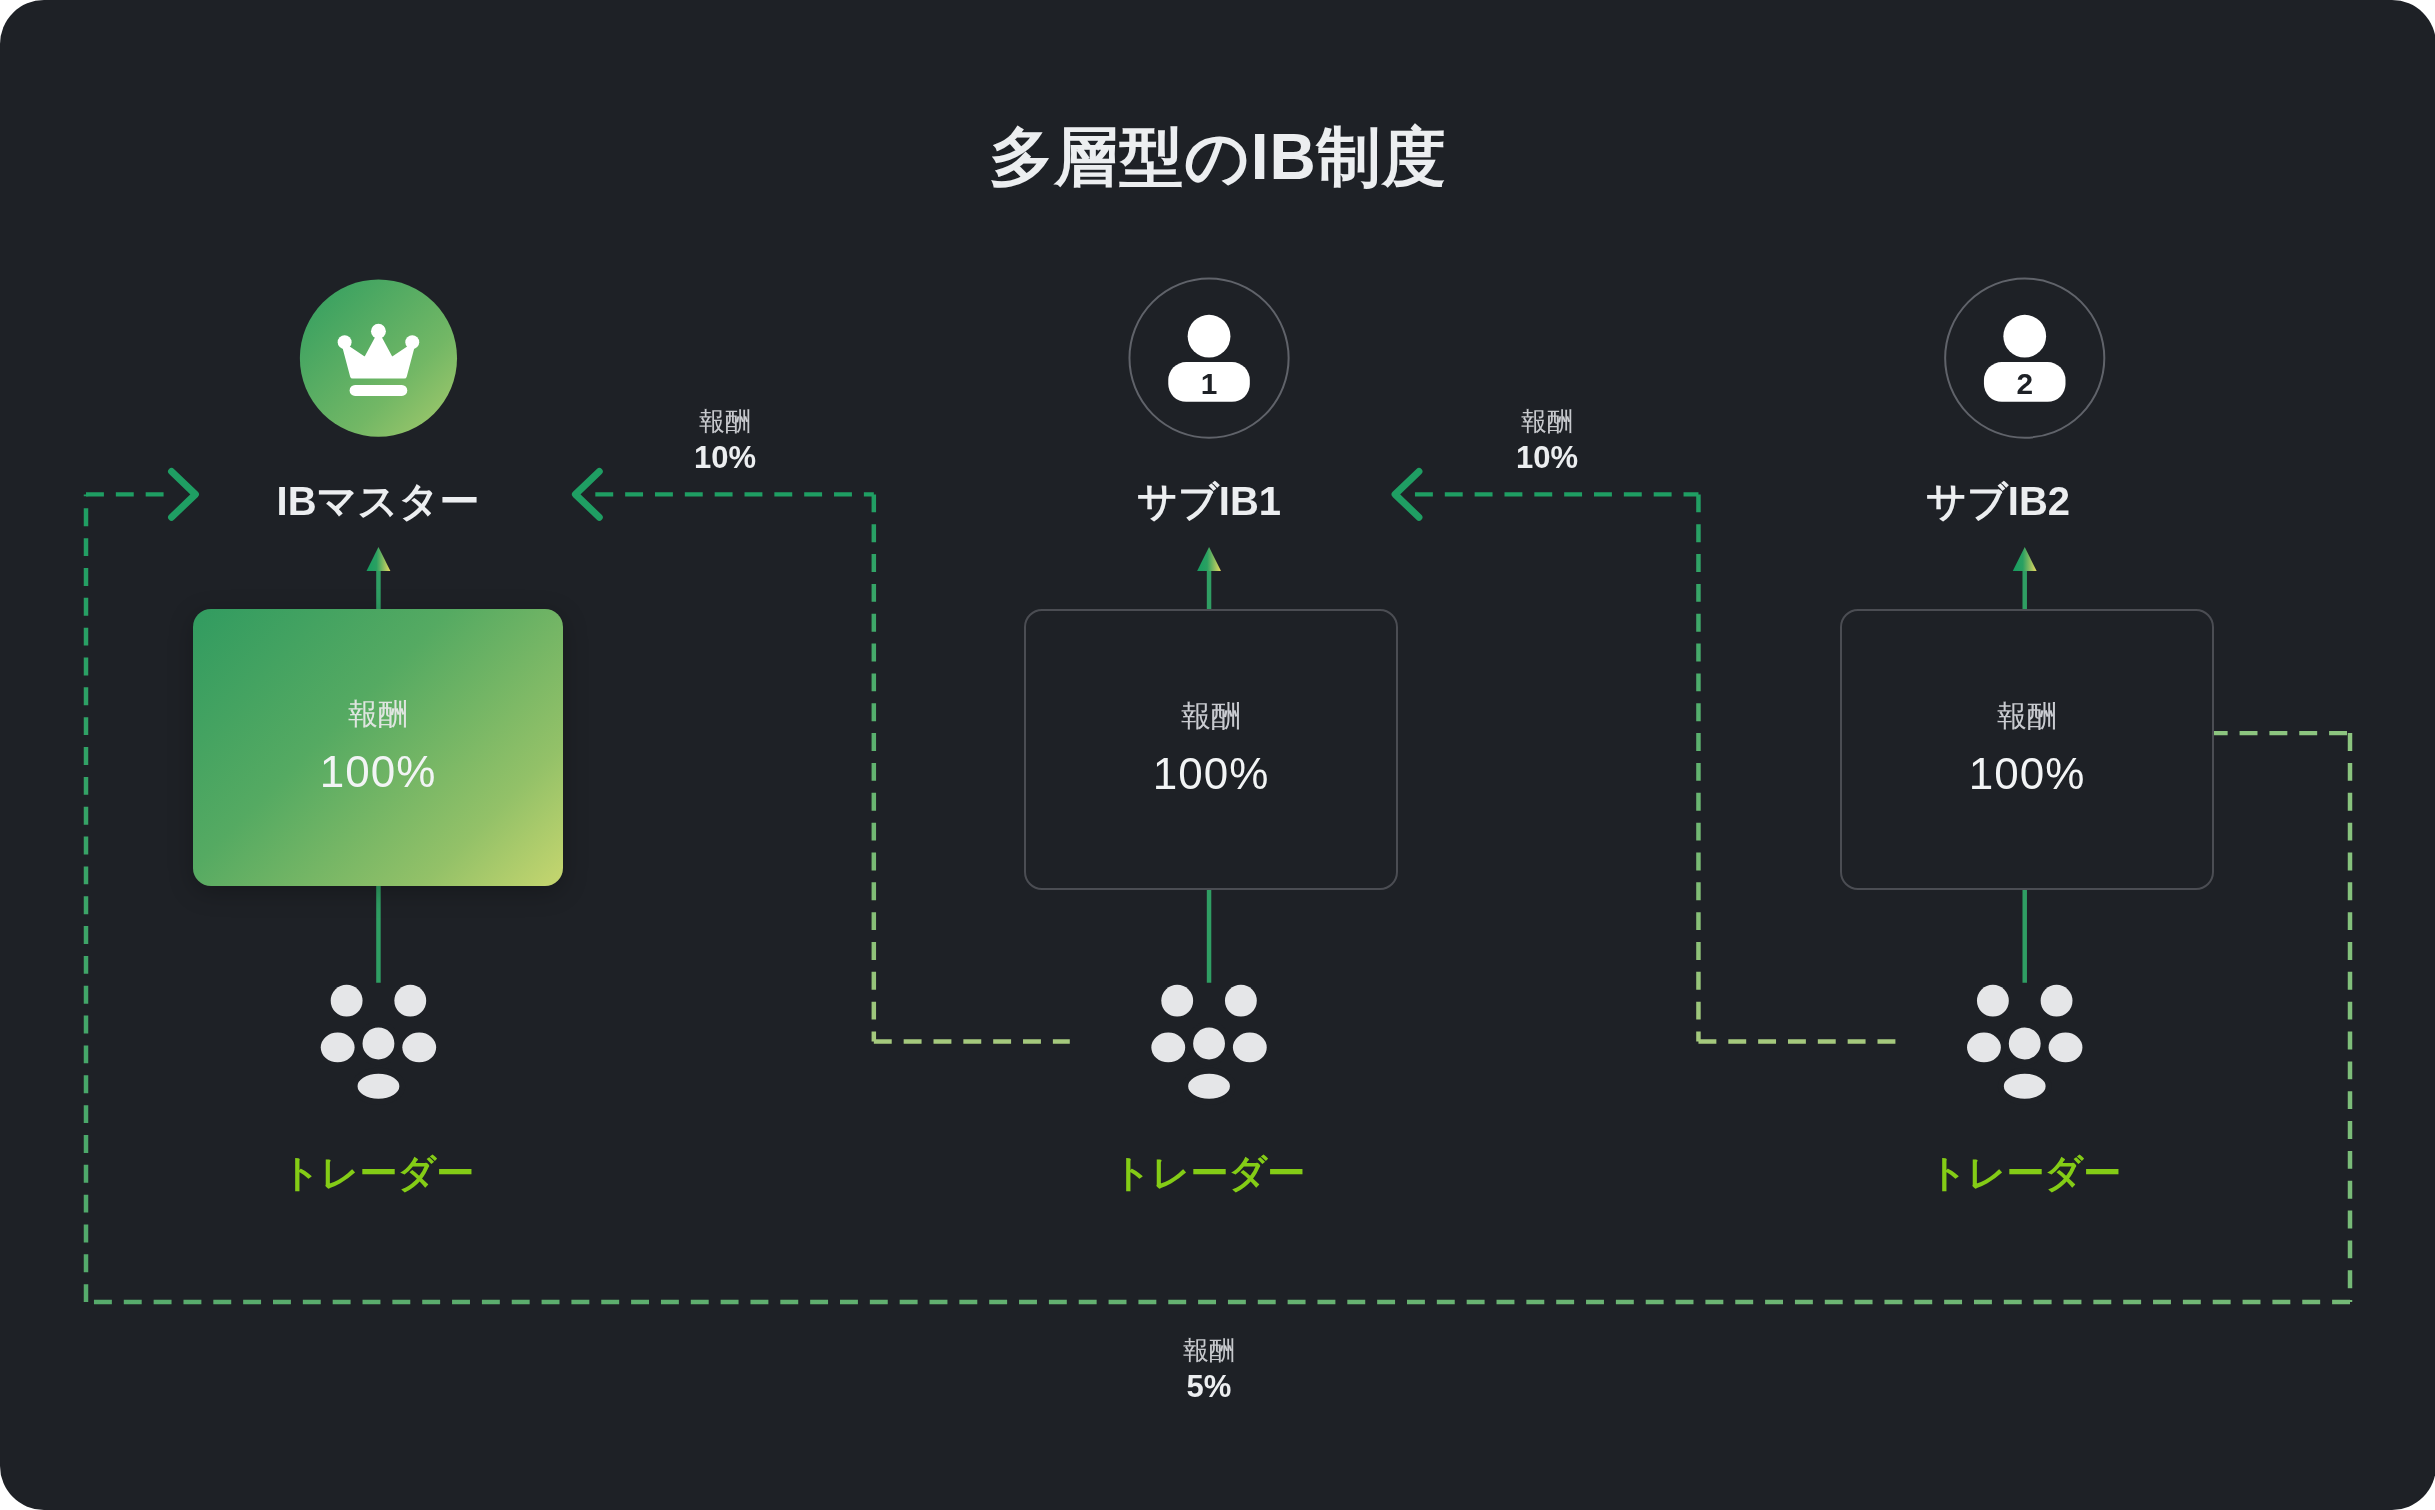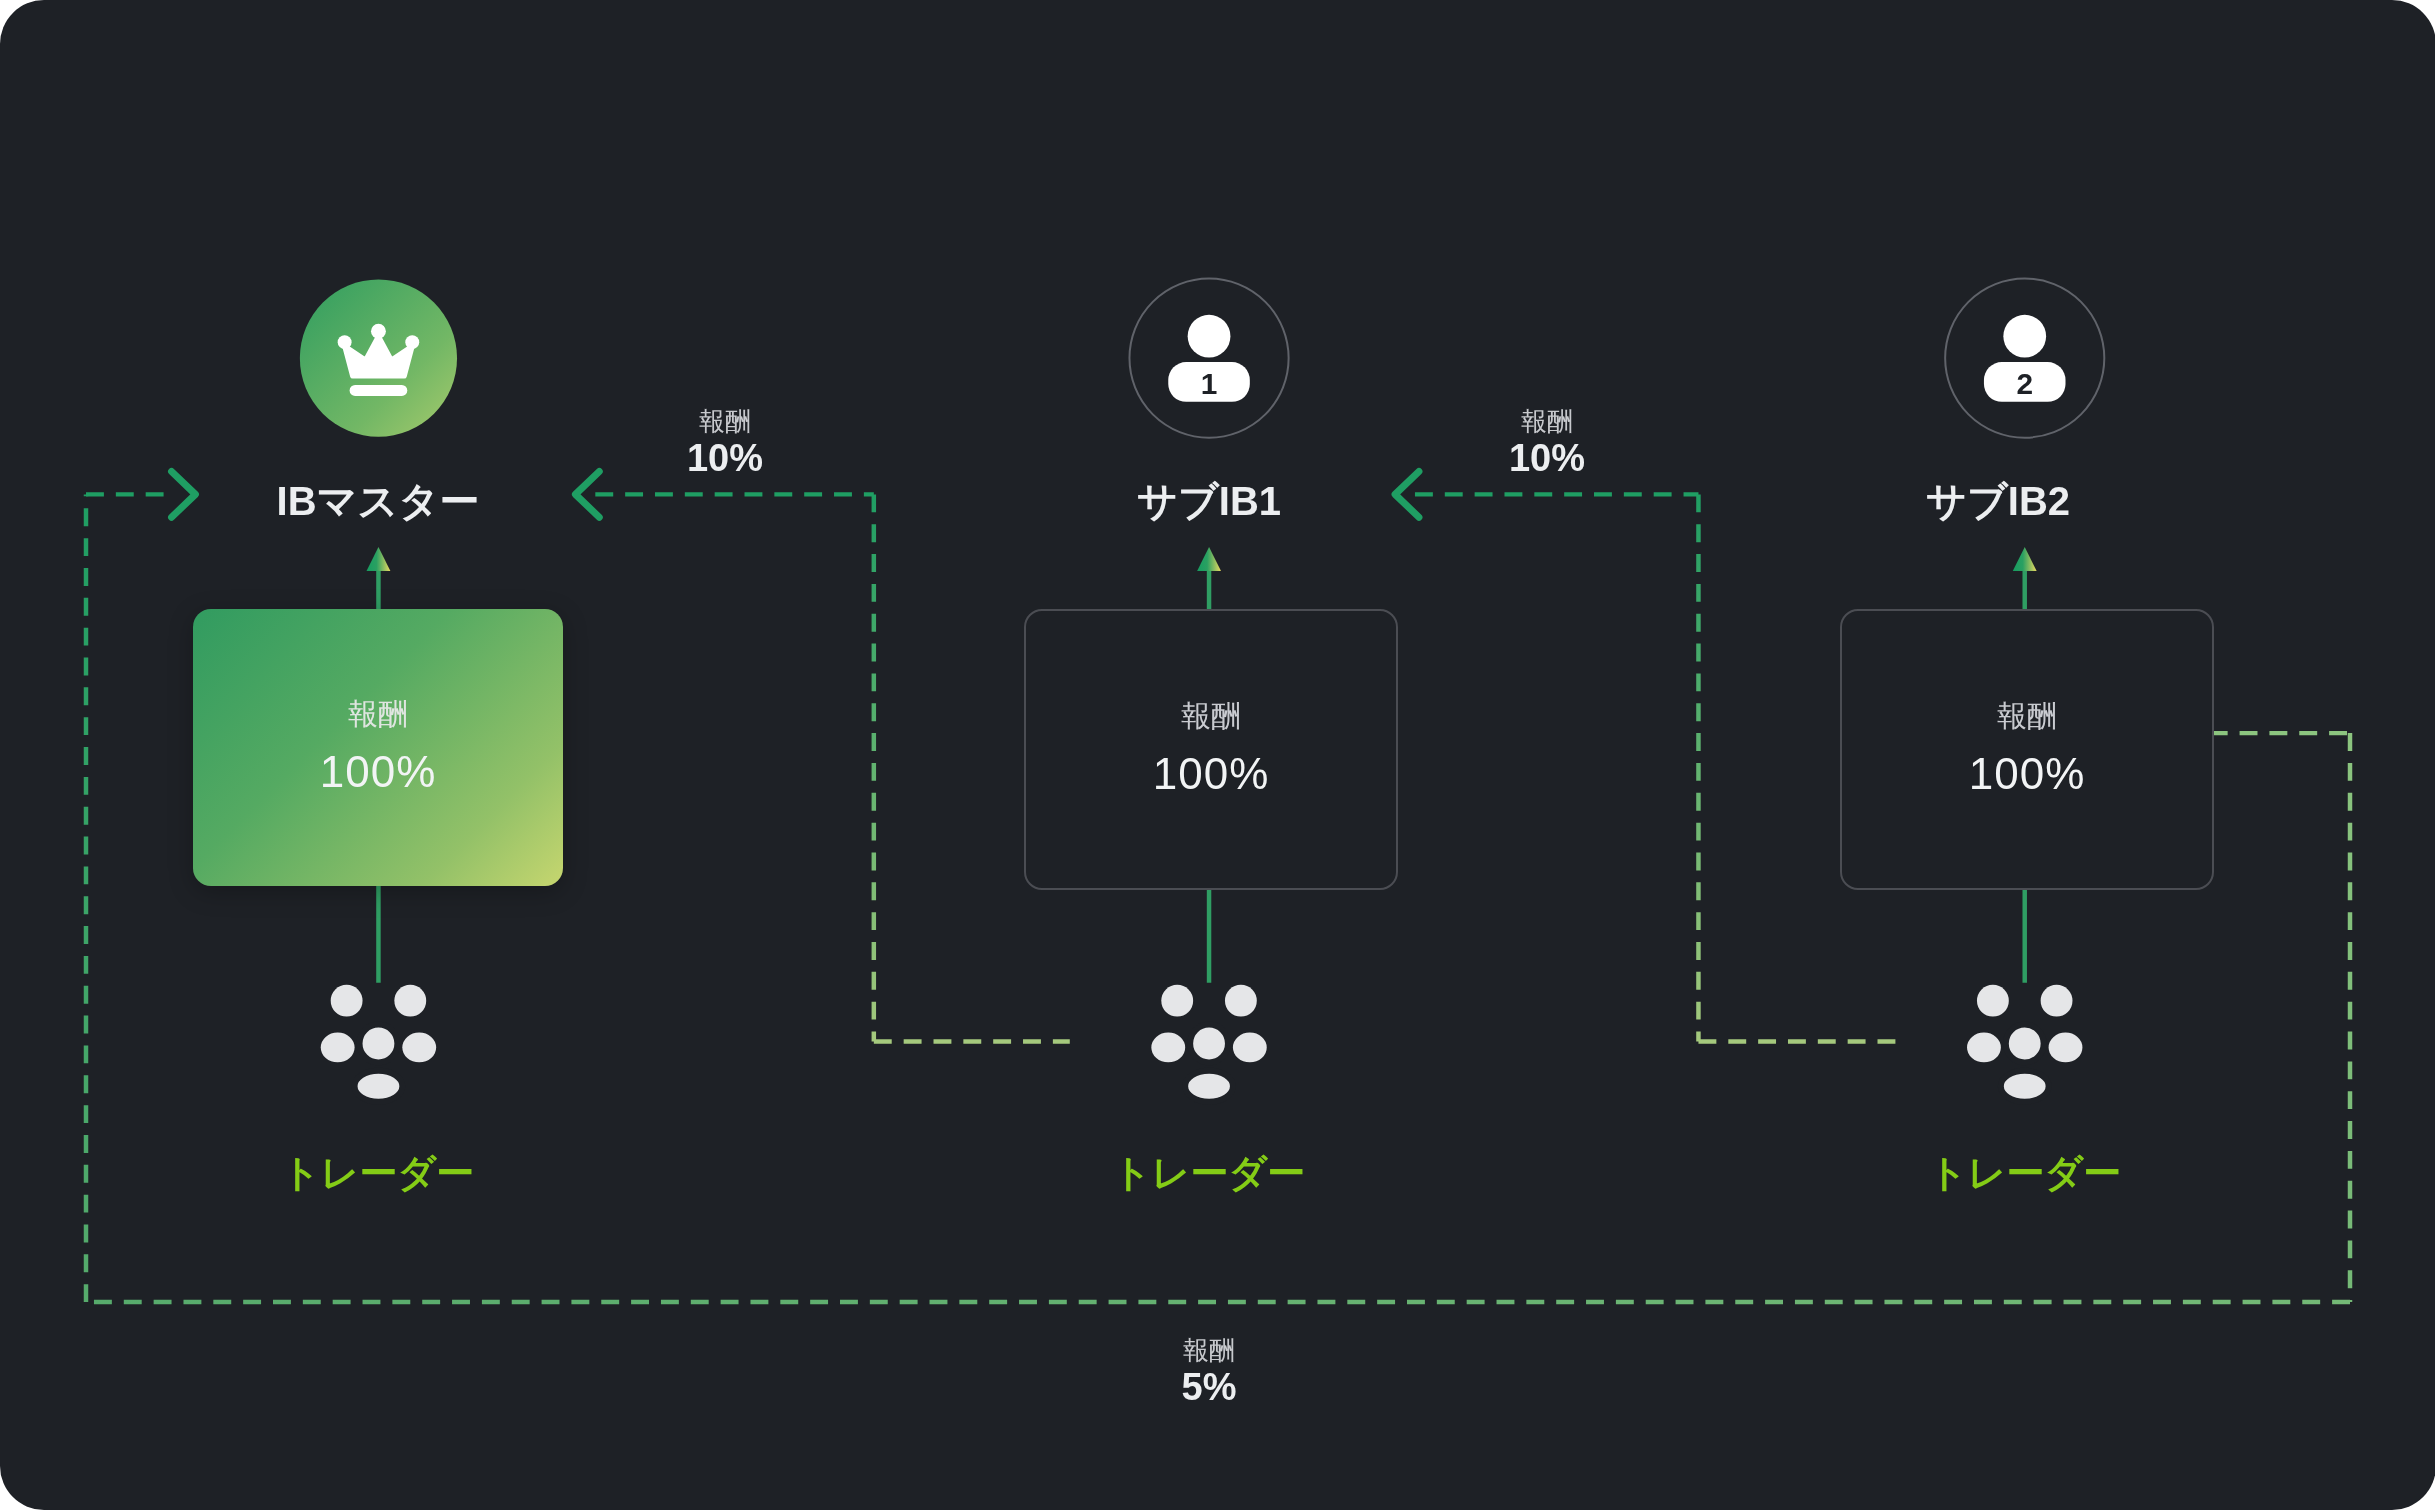--- a/index.html
+++ b/index.html
@@ -28,21 +28,21 @@
     transform:translateX(-50%);
     top:1150px;
     font-size:38px;line-height:46px;font-weight:700;
     color:#84cc16;white-space:nowrap;text-align:center;
   }
   .edge-label{
     transform:translateX(-50%);
     text-align:center;white-space:nowrap;
   }
   .edge-label .sm{font-size:26px;line-height:34px;color:#c7c9cd;}
-  .edge-label .val{font-size:38px;line-height:40px;font-weight:700;color:#eceef0;}
+  .edge-label .val{font-size:31px;line-height:40px;font-weight:700;color:#eceef0;}
   .reward-box{
     width:370px;height:277px;top:609px;
     border-radius:18px;
     display:flex;flex-direction:column;align-items:center;justify-content:center;
     gap:12px;
   }
   .reward-box .sm{font-size:30px;line-height:36px;color:#dfe5e0;}
   .reward-box .val{font-size:44px;line-height:56px;font-weight:500;color:#f2f4f5;letter-spacing:1px;}
   .box-gradient{
     left:193px;
@@ -164,20 +164,21 @@
       <circle cx="0" cy="0" r="80" fill="none" stroke="#60636a" stroke-width="2"></circle>
       <use href="#personBody"></use>
       <text x="0" y="36" text-anchor="middle" font-size="30" font-weight="700" fill="#1e2126">2</text>
     </g>
 
     <use href="#tradersIcon" x="380" y="1049"></use>
     <use href="#tradersIcon" x="1215" y="1049"></use>
     <use href="#tradersIcon" x="2035" y="1049"></use>
   </svg>
 
+  <div class="abs title">多層型のIB制度</div>
 
   <div class="abs node-label" style="left:378px;">IBマスター</div>
   <div class="abs node-label" style="left:1209px;">サブIB1</div>
   <div class="abs node-label" style="left:1998px;">サブIB2</div>
 
   <div class="abs reward-box box-gradient">
     <div class="sm">報酬</div>
     <div class="val">100%</div>
   </div>
   <div class="abs reward-box box-outline box-mid">

